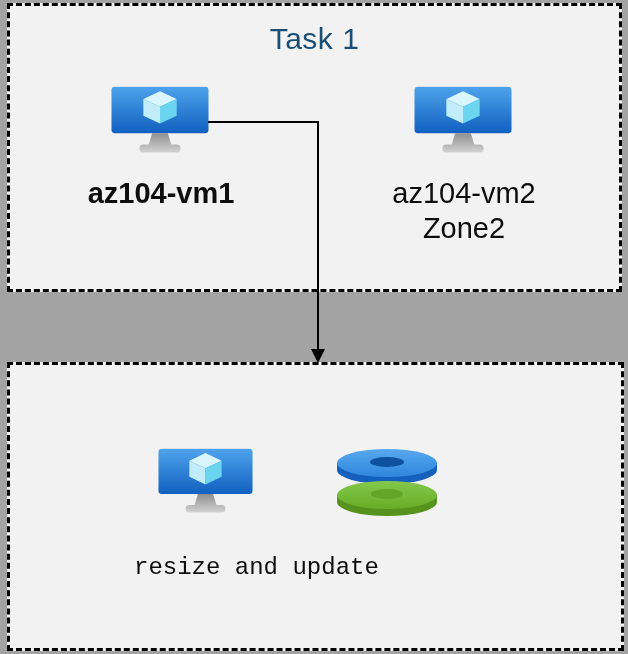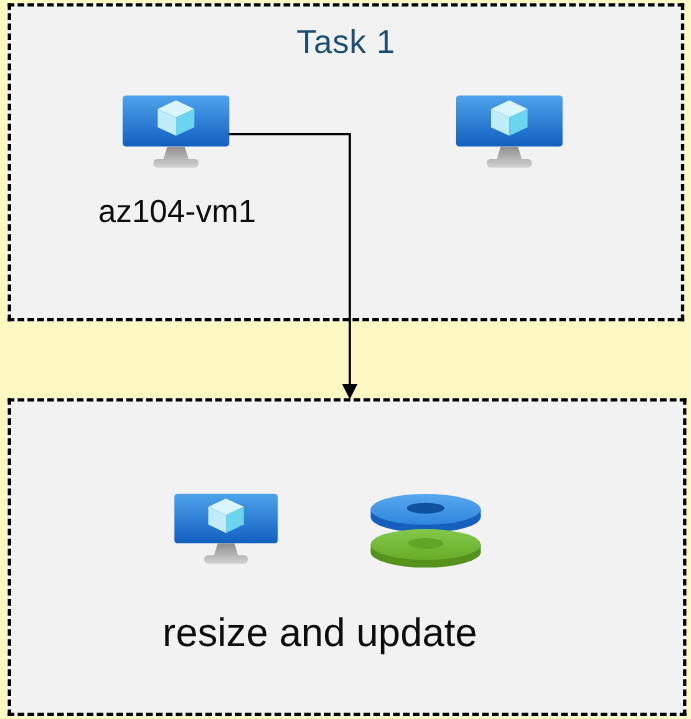--- a/index.html
+++ b/index.html
@@ -5,21 +5,21 @@
   html, body {
     margin: 0;
     padding: 0;
     background: #ffffff;
     font-family: "Liberation Sans", sans-serif;
   }
   .stage {
     position: relative;
     width: 628px;
     height: 654px;
-    background: #fef9c3;
+    background: #a3a3a3;
     overflow: hidden;
   }
   .sprite {
     position: absolute;
     width: 0;
     height: 0;
     overflow: hidden;
   }
   .panel {
     position: absolute;
@@ -41,30 +41,31 @@
   #task2-title { left: 7px; top: 384px; }
   .vm-svg { position: absolute; }
   .vm-label {
     position: absolute;
     width: 210px;
     text-align: center;
     font-size: 29px;
     line-height: 35px;
     color: #0d0d0d;
   }
-  #vm1-label { left: 56px;  top: 176px; }
+  #vm1-label { left: 56px;  top: 176px; font-weight: bold; }
   #vm2-label { left: 359px; top: 176px; }
   .caption {
     position: absolute;
     left: 134px;
     top: 554px;
     width: 300px;
-    text-align: right;
-    font-size: 36px;
+    text-align: left;
+    font-size: 24px;
     color: #0d0d0d;
+    font-family: Liberation Mono, monospace;
   }
   .disks-svg { position: absolute; left: 334px; top: 448px; }
   .arrow-layer {
     position: absolute;
     left: 0; top: 0;
     pointer-events: none;
   }
 </style>
 </head>
 <body>
@@ -106,20 +107,24 @@
   <svg class="vm-svg" style="left:111px; top:86px;" width="98" height="73" viewBox="0 0 100 74">
     <use href="#vm-icon"></use>
   </svg>
   <div class="vm-label" id="vm1-label">
     <div>az104-vm1</div>
   </div>
 
   <svg class="vm-svg" style="left:414px; top:86px;" width="98" height="73" viewBox="0 0 100 74">
     <use href="#vm-icon"></use>
   </svg>
+  <div class="vm-label" id="vm2-label">
+    <div>az104-vm2</div>
+    <div>Zone2</div>
+  </div>
 
   <div class="panel" id="task2-panel"></div>
 
   <svg class="vm-svg" style="left:158px; top:448px;" width="95" height="71" viewBox="0 0 100 74">
     <use href="#vm-icon"></use>
   </svg>
 
   <svg class="disks-svg" width="106" height="70" viewBox="0 0 106 70">
     <g>
       <ellipse cx="53" cy="22" rx="50" ry="14" fill="#1460bc"></ellipse>

